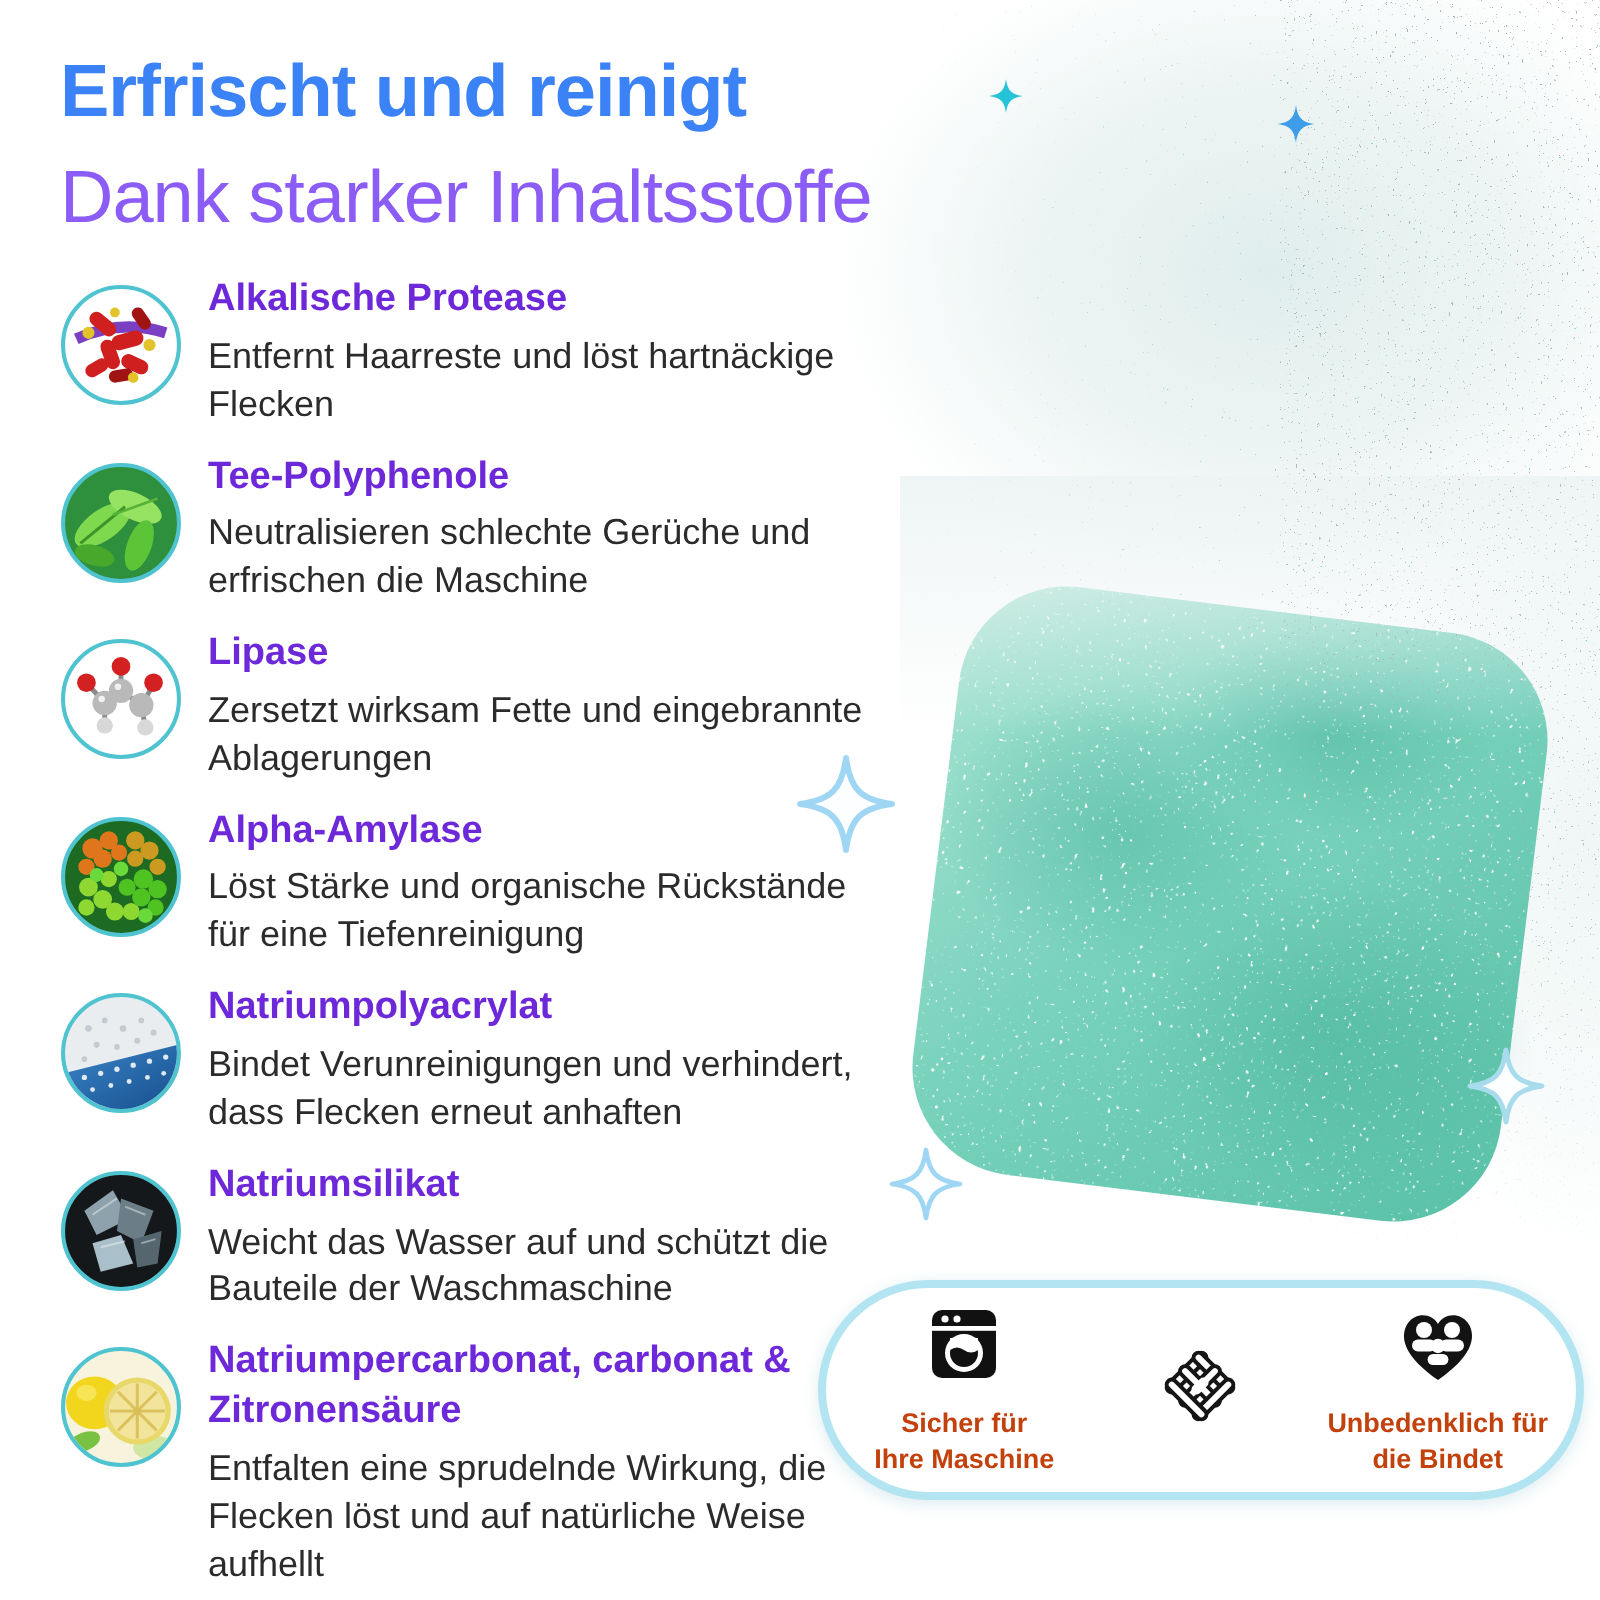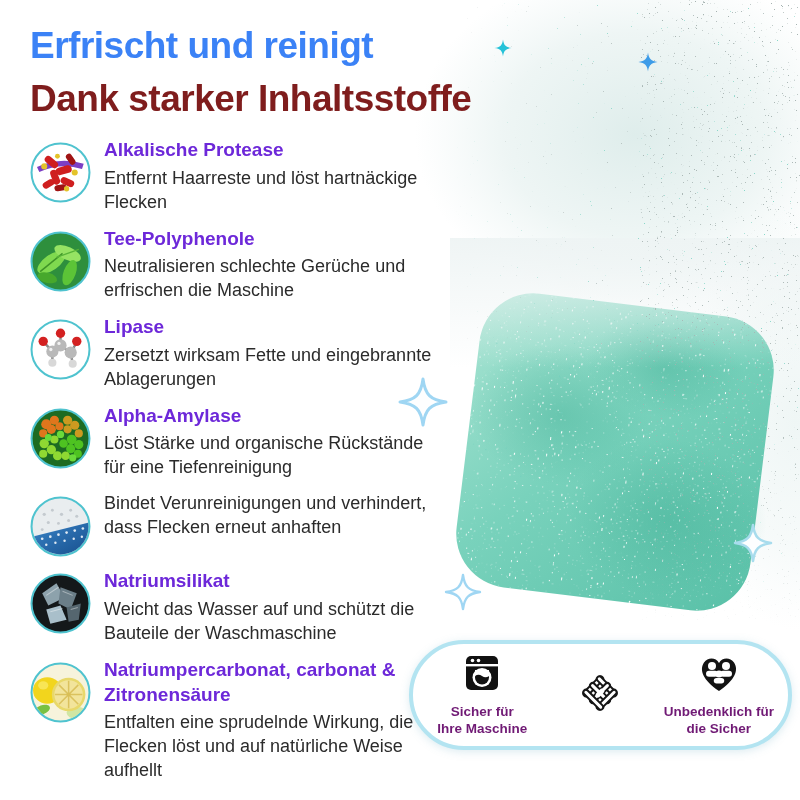--- a/index.html
+++ b/index.html
@@ -2,33 +2,33 @@
 <html><head>
 <meta charset="utf-8">
 <style>
   html,body{margin:0;padding:0;background:#fff;}
   .page{position:relative;width:800px;height:800px;overflow:hidden;background:#ffffff;
         font-family:"Liberation Sans",sans-serif;color:#1f1f1f;}
   .bg-art{position:absolute;inset:0;z-index:0;}
   .content{position:relative;z-index:1;}
   .header{padding:20px 0 0 30px;}
   .title-black{font-size:37px;font-weight:800;letter-spacing:-.5px;color:#3b82f6;line-height:1.42;}
-  .title-blue{font-size:37px;font-weight:700;letter-spacing:-.5px;line-height:1.42;color:#7f1d1d;}
+  .title-blue{font-size:37px;font-weight:400;letter-spacing:-.5px;line-height:1.42;color:#8b5cf6;}
   .ingredients{position:absolute;left:30px;top:138px;width:480px;list-style:none;margin:0;padding:0;}
   .item{display:flex;gap:13px;margin-bottom:12px;}
   .item-icon{width:61px;height:61px;flex-shrink:0;margin-top:4px;}
   .item-icon svg{display:block;}
   .item-title{font-size:19px;font-weight:700;color:#6d28d9;margin:0 0 4px 0;max-width:300px;line-height:1.3;}
   .item-desc{font-size:18px;color:#2b2b2b;line-height:1.33;max-width:338px;margin:0;}
   .badge{position:absolute;left:409px;top:640px;width:383px;height:110px;z-index:2;
          background:#fff;border:4px solid #b3e4f1;border-radius:55px;box-sizing:border-box;
          display:flex;align-items:center;justify-content:space-evenly;padding:0 10px;
          box-shadow:0 2px 8px rgba(120,180,200,.25);}
   .benefit{display:flex;flex-direction:column;align-items:center;width:126px;}
-  .benefit-label{font-size:13.5px;font-weight:700;color:#701a75;line-height:1.28;text-align:center;margin-top:6px;}
+  .benefit-label{font-size:13.5px;font-weight:700;color:#c2410c;line-height:1.28;text-align:center;margin-top:6px;}
 </style>
 </head>
 <body>
 
 <div class="page">
 
   <svg class="bg-art" width="800" height="800" viewBox="0 0 800 800" aria-hidden="true">
     <defs>
       <radialGradient id="cloudG" cx="50%" cy="50%" r="50%">
         <stop offset="0%" stop-color="#d9eae8" stop-opacity="0.85"></stop>
@@ -312,20 +312,21 @@
                 <circle cx="16" cy="48" r="1.2"></circle>
                   <circle cx="25" cy="46" r="1.2"></circle>
                   <circle cx="34" cy="44" r="1.2"></circle>
                 <circle cx="43" cy="42" r="1.2"></circle>
                   <circle cx="51" cy="40" r="1.2"></circle>
               </g>
             </g>
           </svg>
         </span>
         <div>
+          <p class="item-title">Natriumpolyacrylat</p>
           <p class="item-desc">Bindet Verunreinigungen und verhindert, dass Flecken erneut anhaften</p>
         </div>
       </li>
 
       <li class="item">
         <span class="item-icon">
           <svg width="61" height="61" viewBox="0 0 60 60">
             <defs>
                 <clipPath id="c6">
                   <circle cx="30" cy="30" r="27.5"></circle>
@@ -424,18 +425,18 @@
           <circle cx="15" cy="13" r="4" fill="#fff"></circle>
           <circle cx="29" cy="13" r="4" fill="#fff"></circle>
           <rect x="9" y="17.8" width="12" height="6" rx="3" fill="#fff"></rect>
           <rect x="23" y="17.8" width="12" height="6" rx="3" fill="#fff"></rect>
           <circle cx="22" cy="21" r="3.6" fill="#fff"></circle>
           <rect x="16.8" y="25" width="10.4" height="5.5" rx="2.75" fill="#fff"></rect>
         </svg>
       </span>
       <div class="benefit-label">
         <div>Unbedenklich für</div>
-        <div>die Sicher</div>
+        <div>die Bindet</div>
       </div>
     </div>
 
   </div>
 </div>
 
 </body></html>

